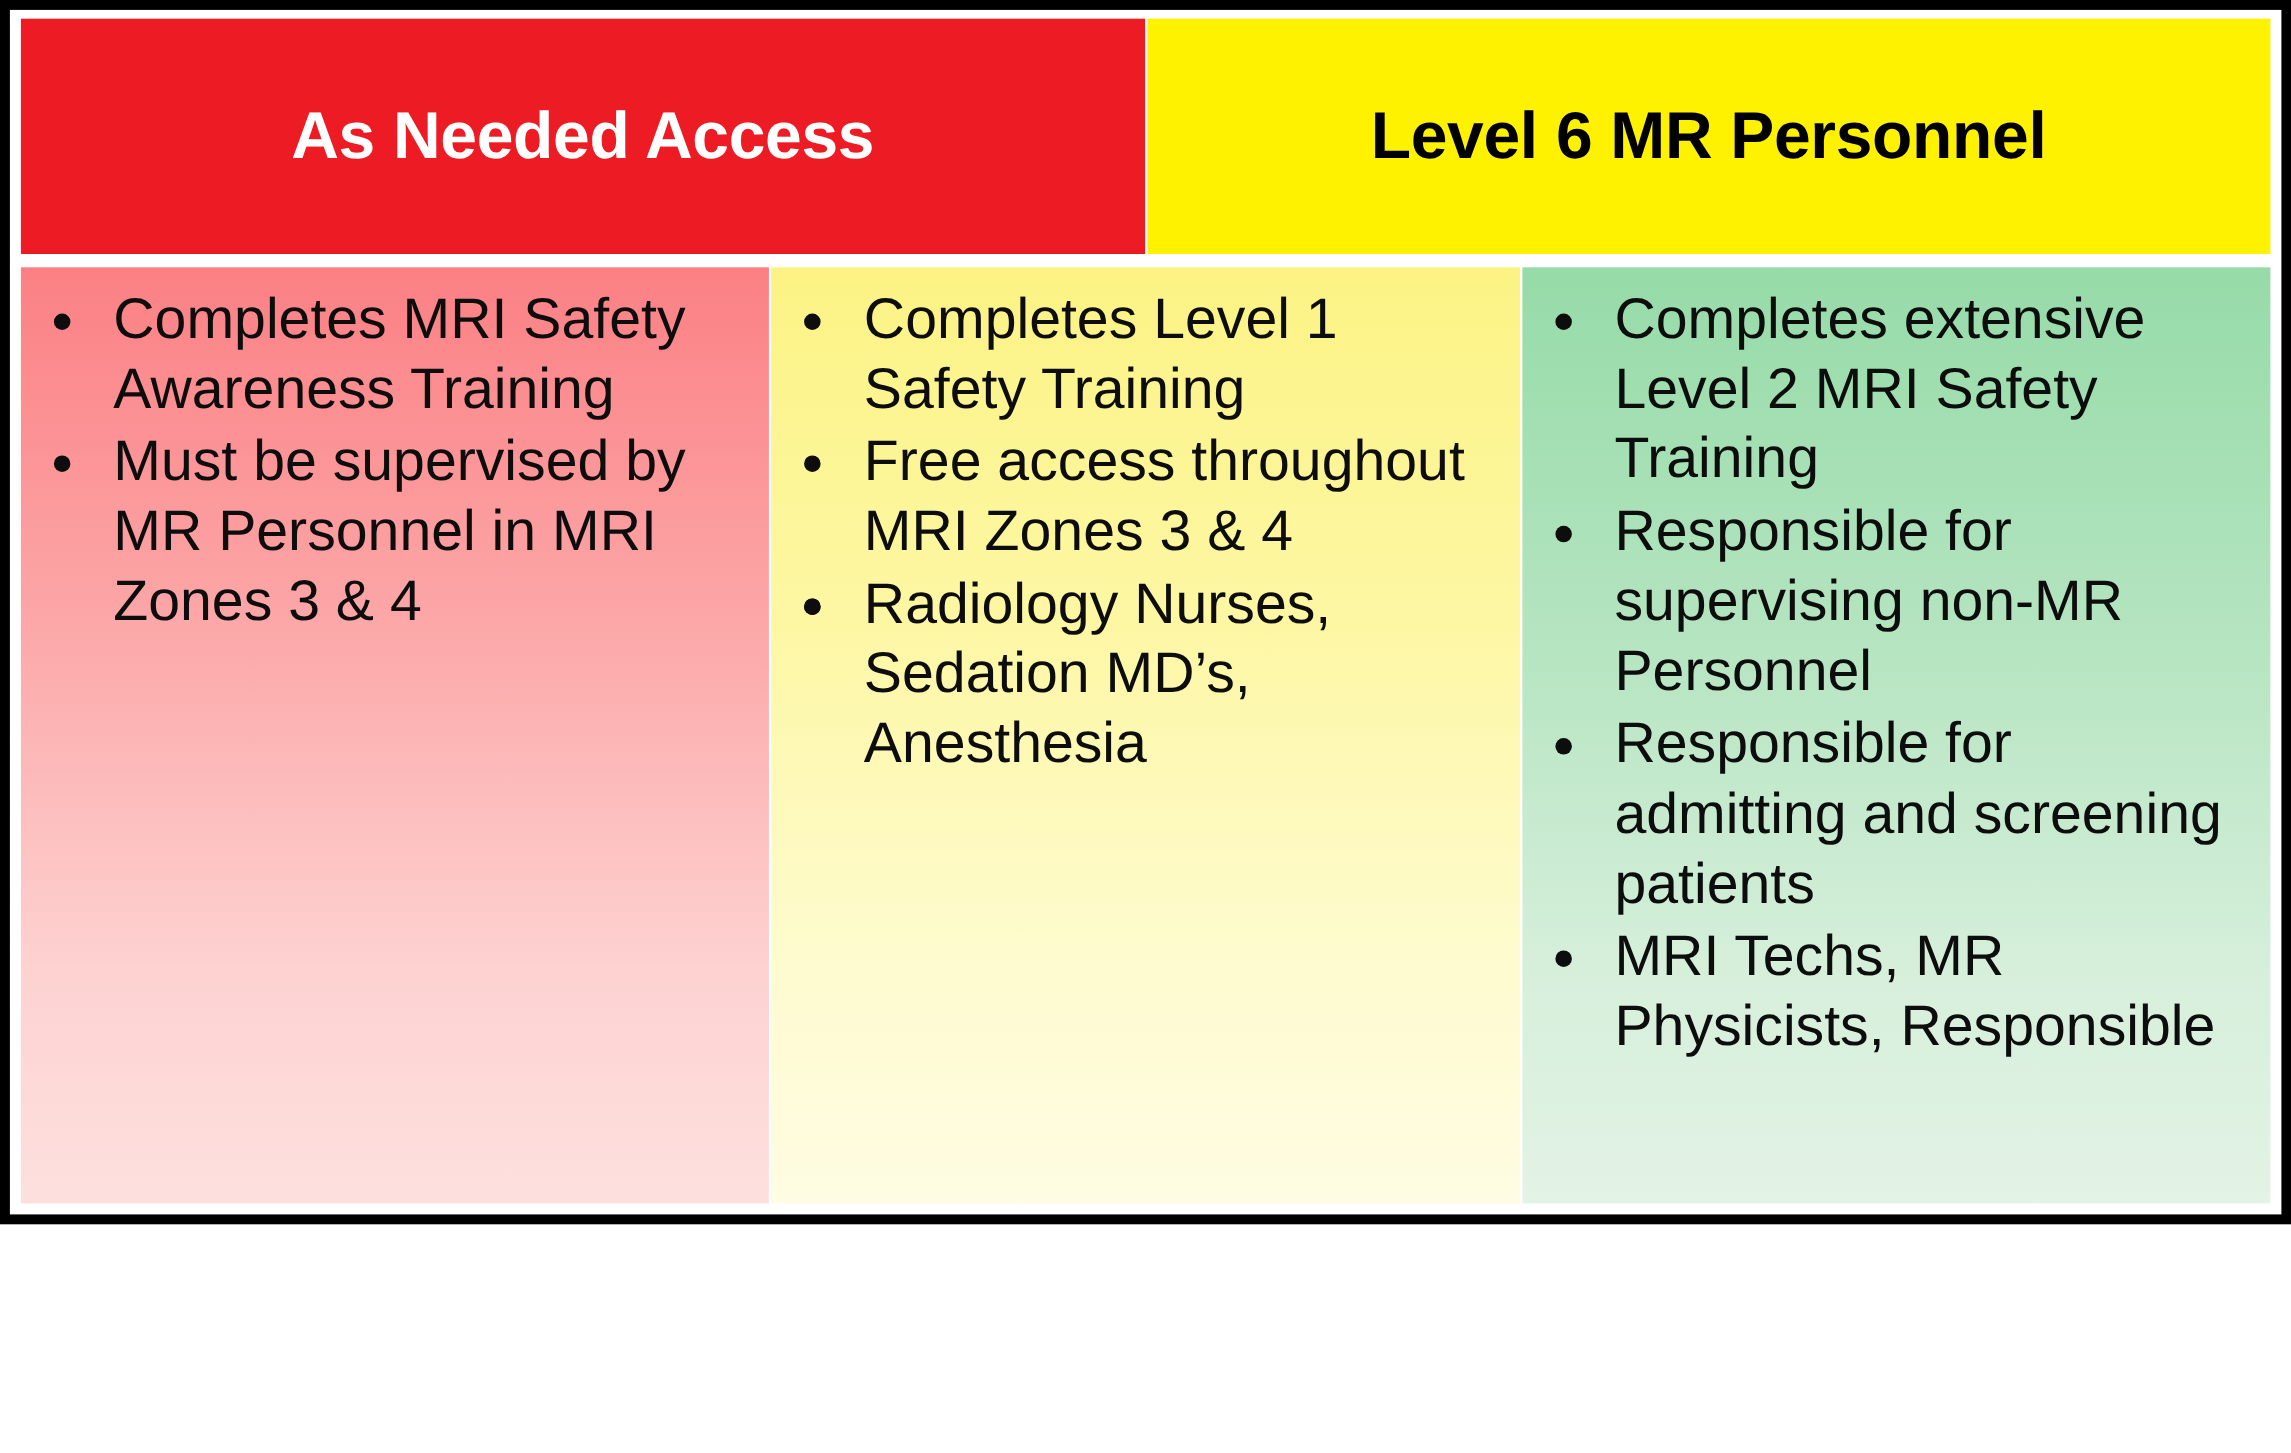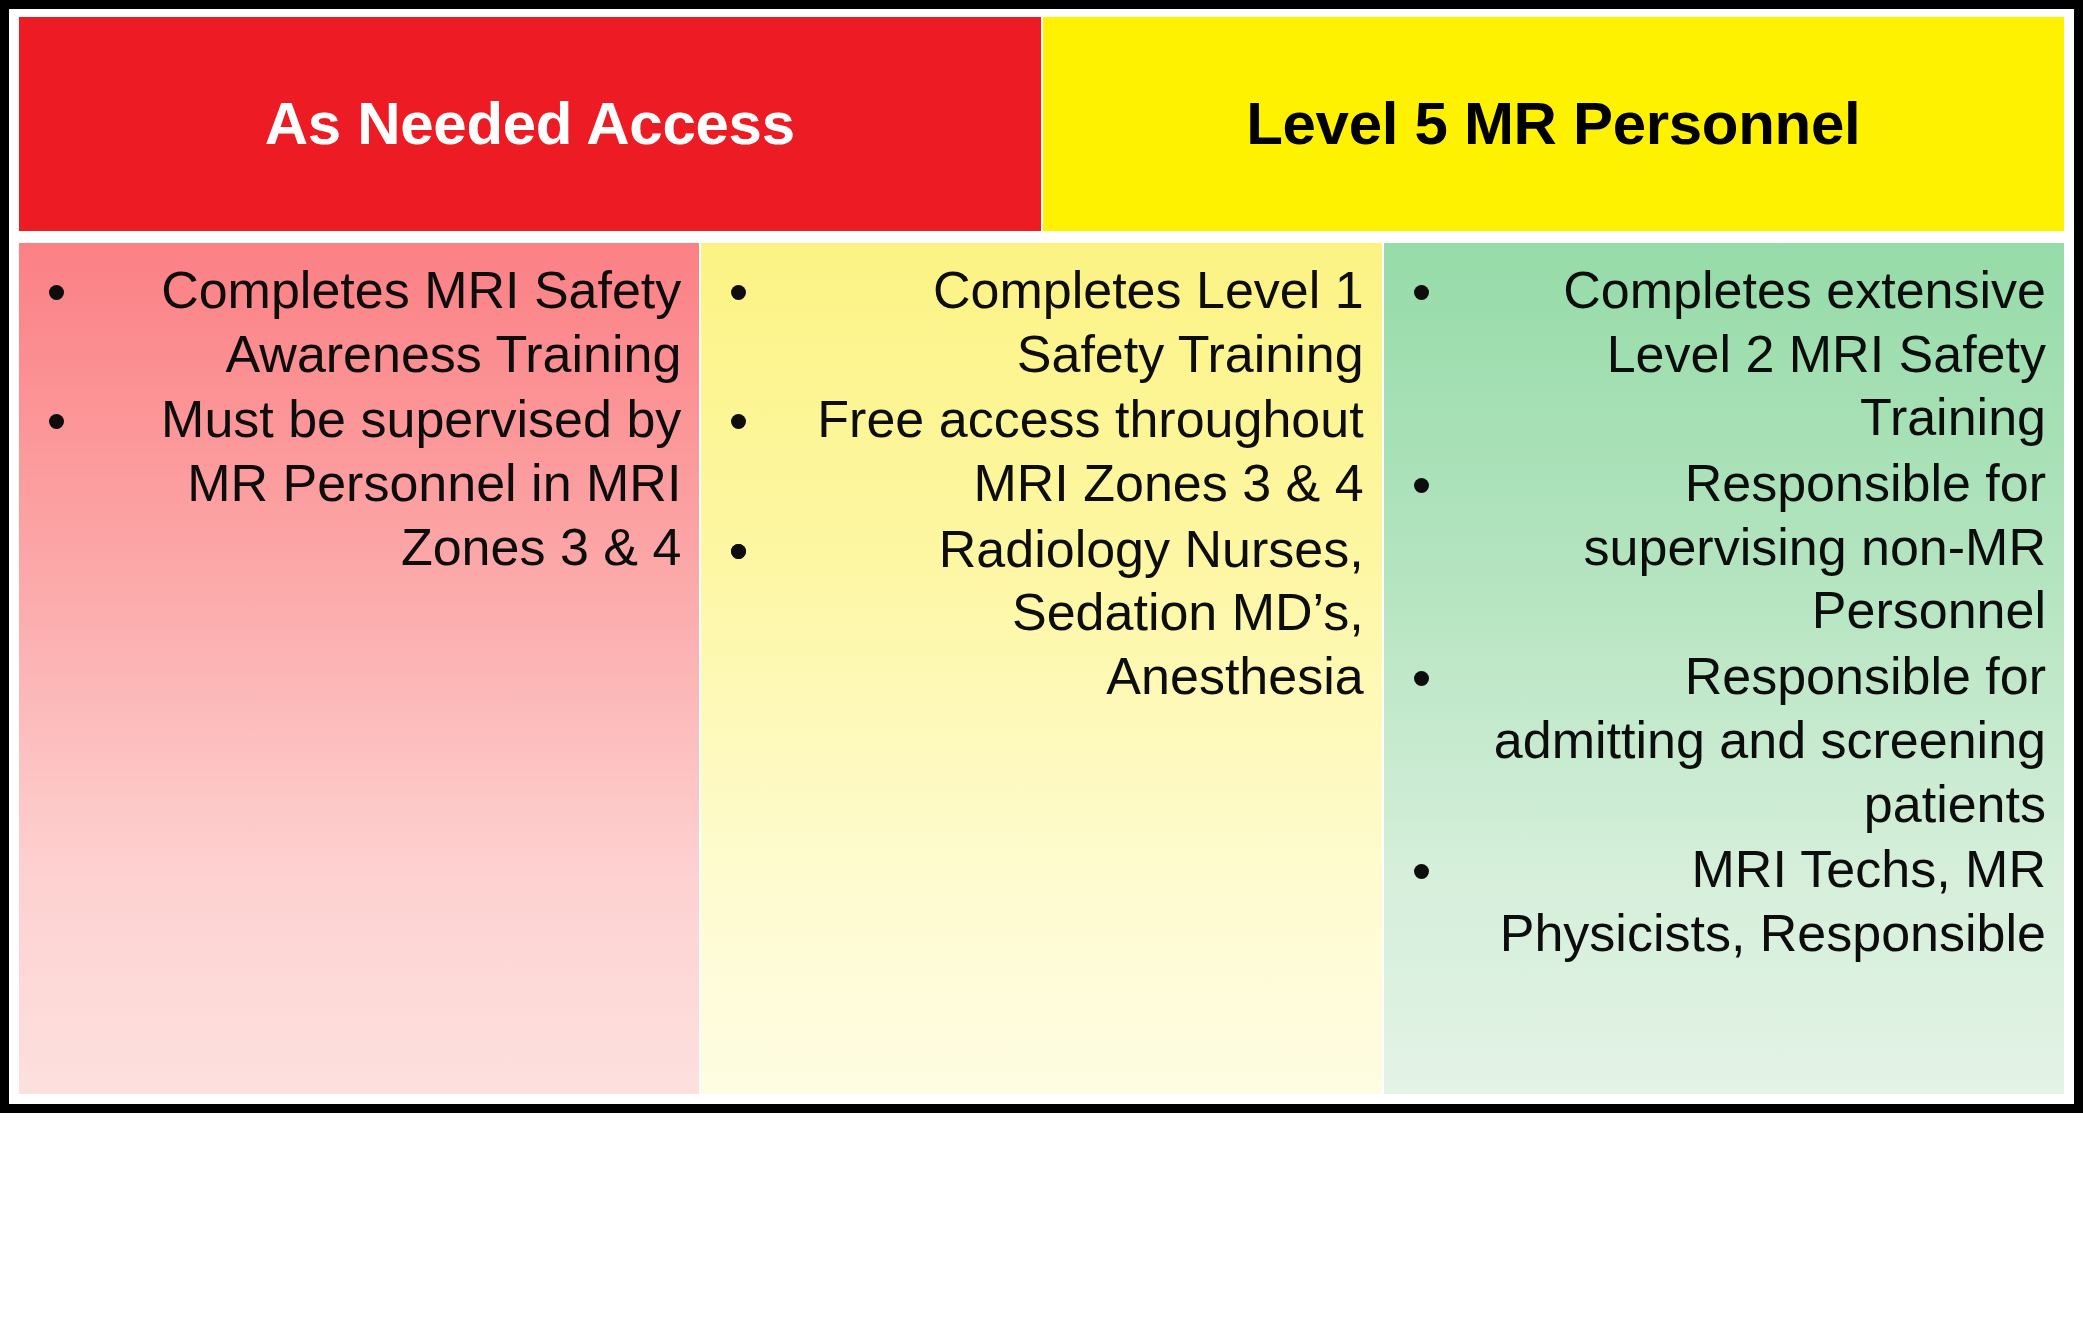--- a/index.html
+++ b/index.html
@@ -57,21 +57,20 @@
   .header-cell.green  { background: #00A44F; color: #ffffff; }
 
   .gap-row { flex: 0 0 12px; background: #ffffff; }
 
   
   .body-row {
     display: flex;
     flex: 1 1 auto;
     gap: 2px;
     min-height: 0;
-    text-align: right;
   }
   .body-cell {
     flex: 1 1 0;
     box-sizing: border-box;
     padding: 16px 18px 10px 8px;
     min-width: 0;
     overflow: hidden;
   }
   .body-cell.red {
     background: linear-gradient(to bottom, #FB8084 0%, #FCA7A8 38%, #FDD2D1 75%, #FDE0DE 100%);
@@ -109,21 +108,21 @@
   }
 </style>
 </head>
 <body>
 
 <div id="frame">
   <div id="table">
 
     <div class="header-row">
       <div class="header-cell red">As Needed Access</div>
-      <div class="header-cell yellow">Level 5 MR Personnel</div>
+      <div class="header-cell yellow">Level 6 MR Personnel</div>
     </div>
 
     <div class="gap-row"></div>
 
     <div class="body-row">
 
       <div class="body-cell red">
         <ul class="bullets">
           <li>
             <span class="dot"></span>

